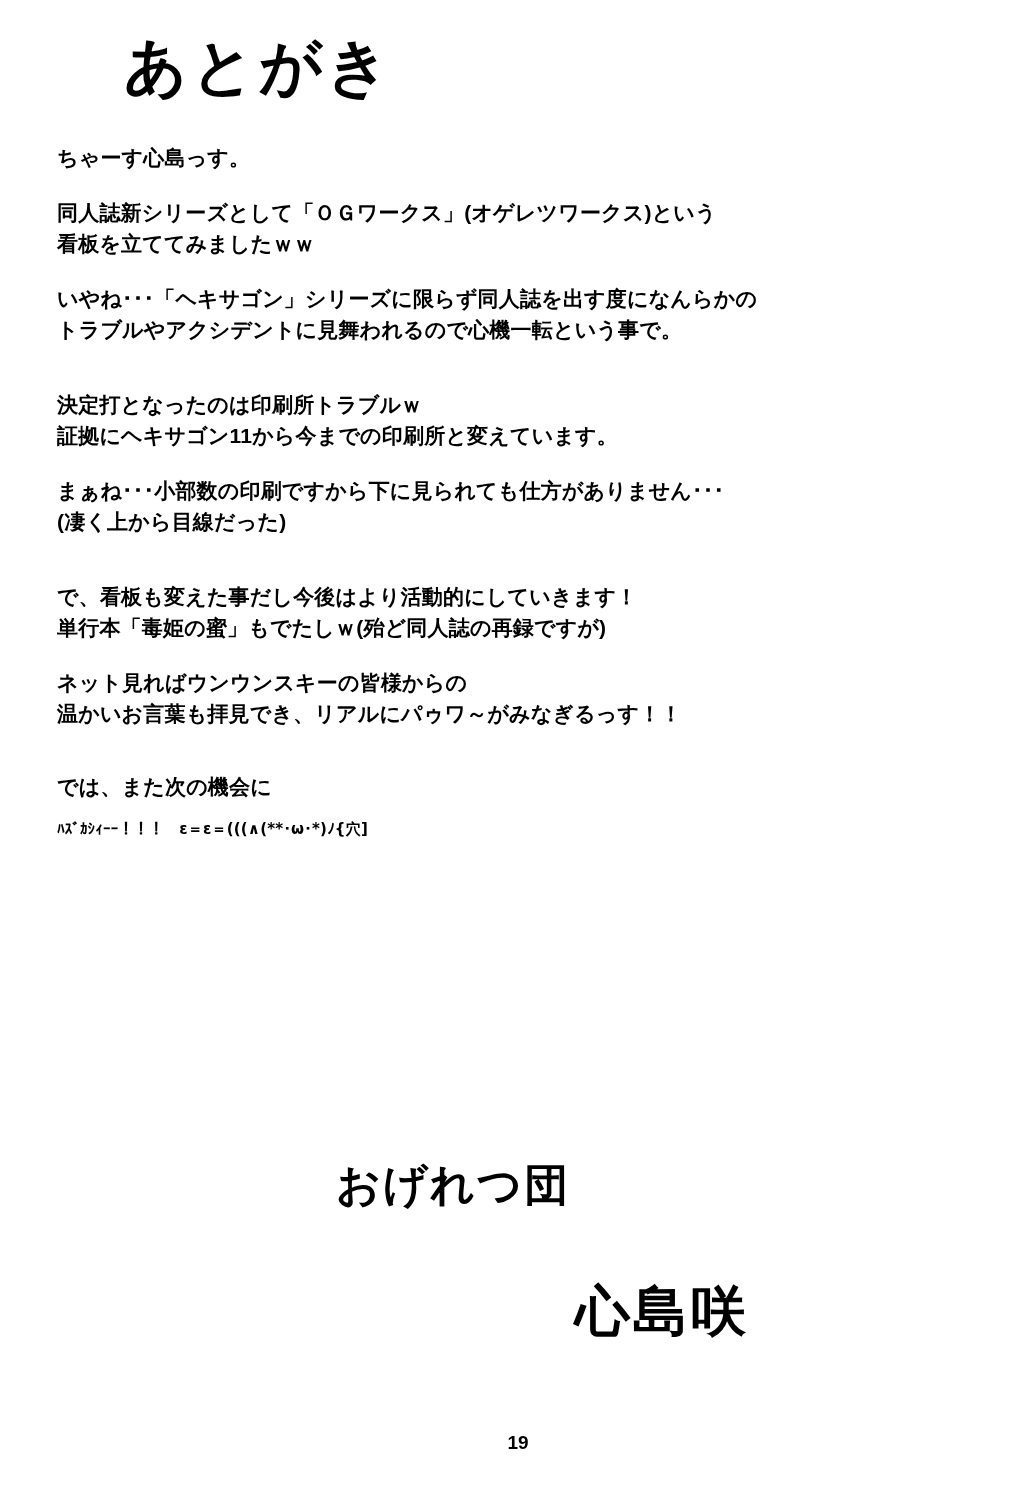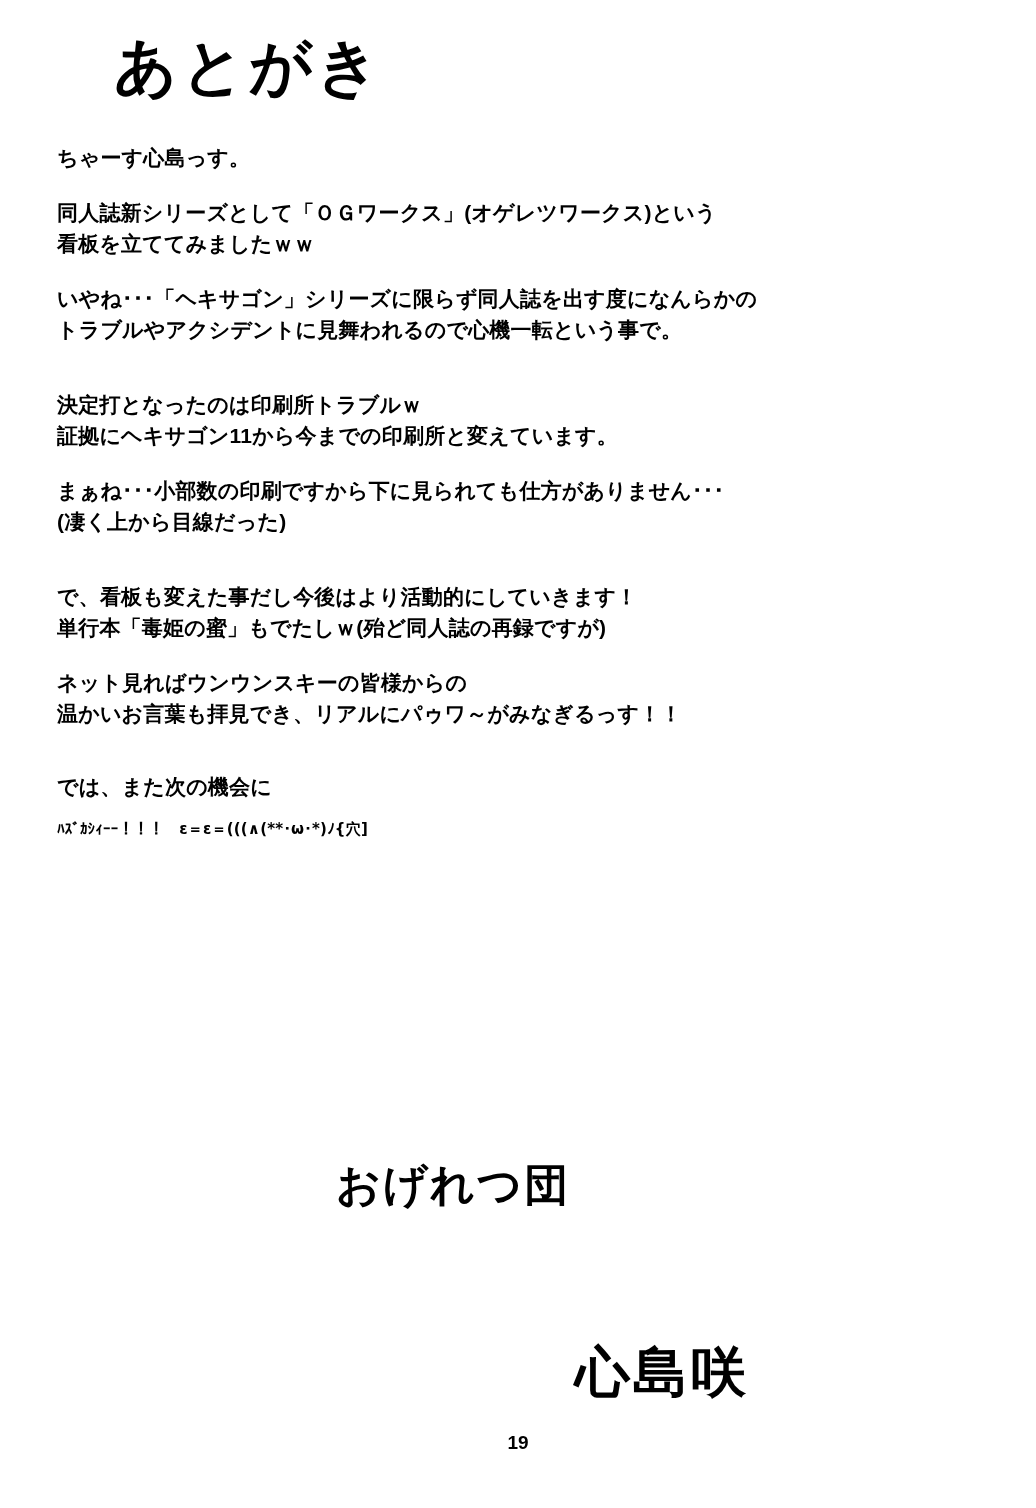--- a/index.html
+++ b/index.html
@@ -15,21 +15,21 @@
     color: #000000;
     overflow: hidden;
   }
   .page {
     position: absolute;
     inset: 0;
     background: #ffffff;
   }
   .afterword-title {
     position: absolute;
-    left: 114px;
+    left: 124px;
     top: 36px;
     font-size: 62px;
     font-weight: bold;
     letter-spacing: 4px;
     line-height: 1;
     white-space: nowrap;
   }
   .body-block {
     position: absolute;
     left: 57px;
@@ -59,21 +59,21 @@
     left: 336px;
     top: 1156px;
     font-size: 44px;
     font-weight: bold;
     letter-spacing: 2px;
     white-space: nowrap;
   }
   .author-name {
     position: absolute;
     left: 575px;
-    top: 1336px;
+    top: 1275px;
     font-size: 55px;
     font-weight: bold;
     letter-spacing: 3px;
     white-space: nowrap;
   }
   .page-number {
     position: absolute;
     left: 0;
     right: 0;
     top: 1432px;

